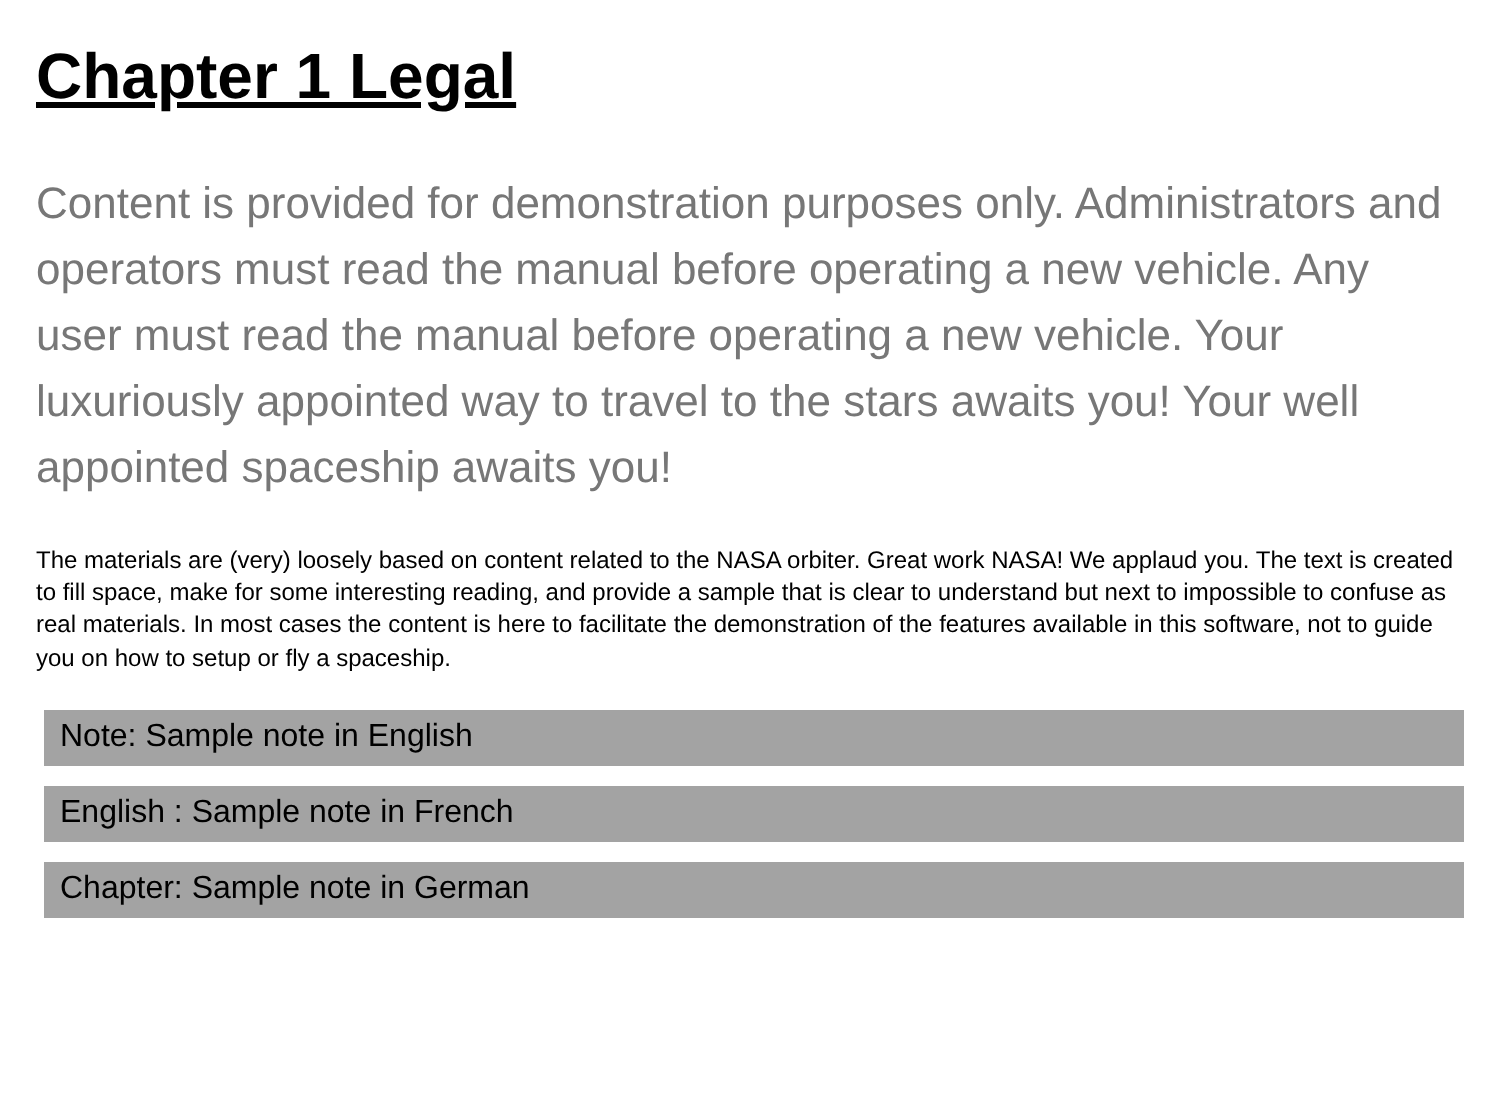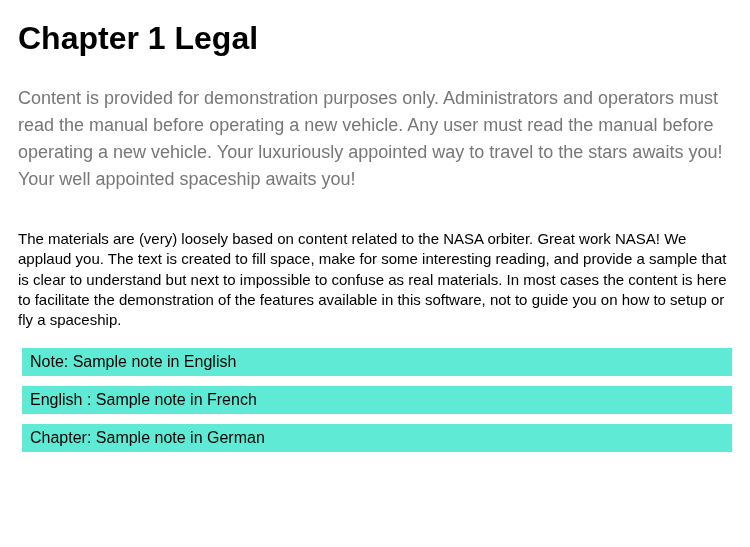--- a/index.html
+++ b/index.html
@@ -12,35 +12,36 @@
       padding: 20px 18px;
       width: 750px;
       background: #fff;
       color: #000;
     }
     h1 {
       font-size: 32px;
       font-weight: bold;
       margin-bottom: 28px;
       color: #000;
+      text-decoration: underline;
     }
     .intro {
-      font-size: 18px;
+      font-size: 22px;
       line-height: 1.5;
       color: #777;
-      margin-bottom: 36px;
+      margin-bottom: 22px;
     }
     .body-text {
-      font-size: 15px;
+      font-size: 12px;
       line-height: 1.35;
       color: #000;
       margin-bottom: 18px;
     }
     .note {
-      background: #5eead4;
+      background: #a3a3a3;
       padding: 5px 8px;
       margin: 10px 0 10px 4px;
       font-size: 16px;
       color: #000;
     }
   </style>
 </head>
 <body>
 
 <h1>Chapter 1   Legal</h1>

